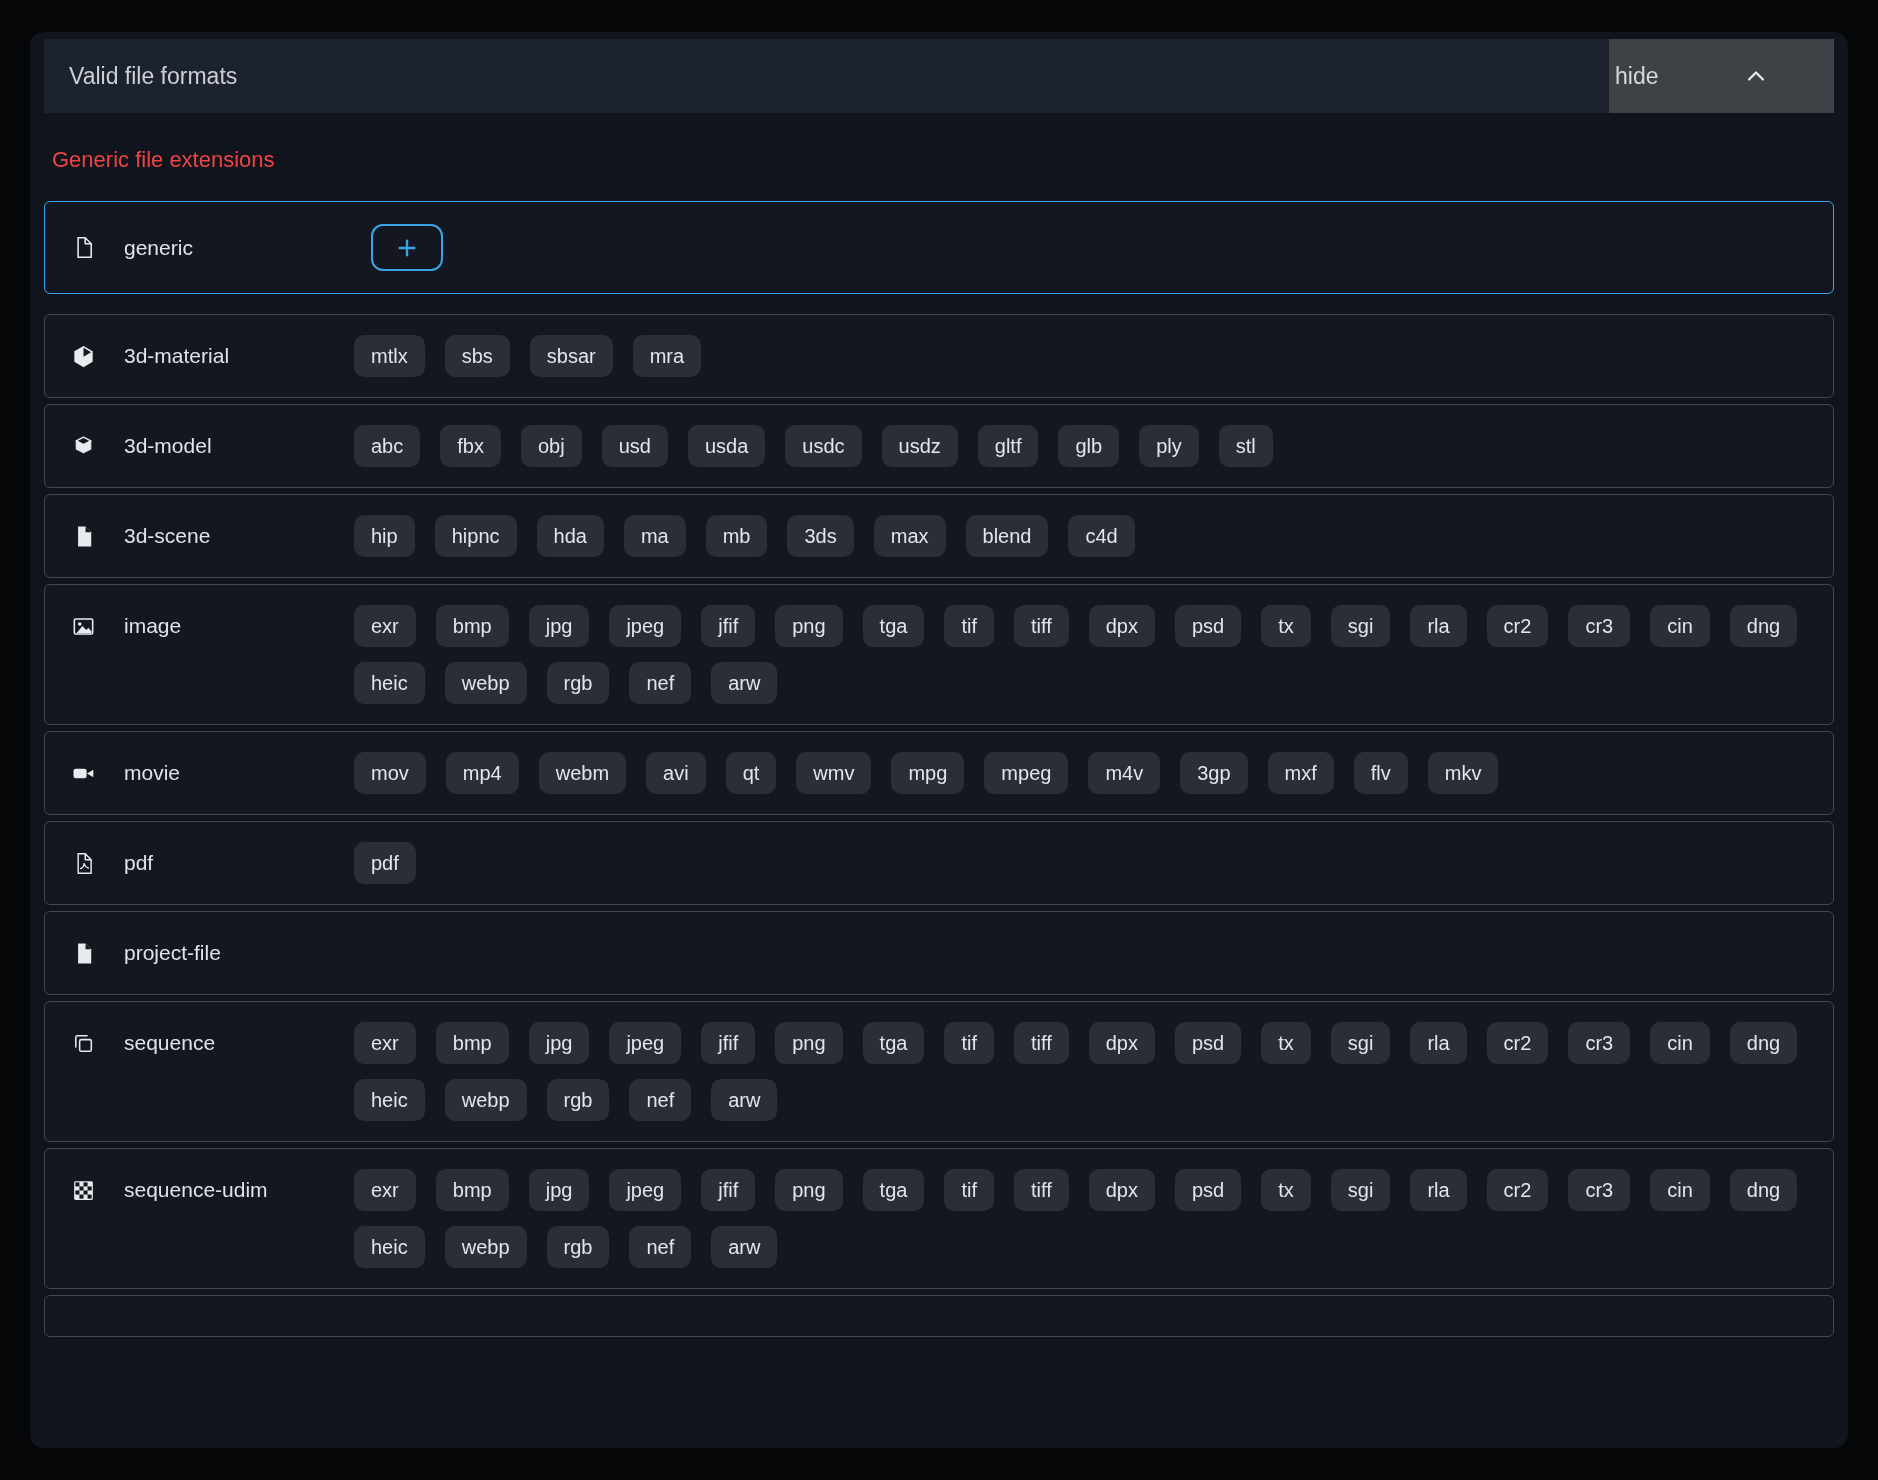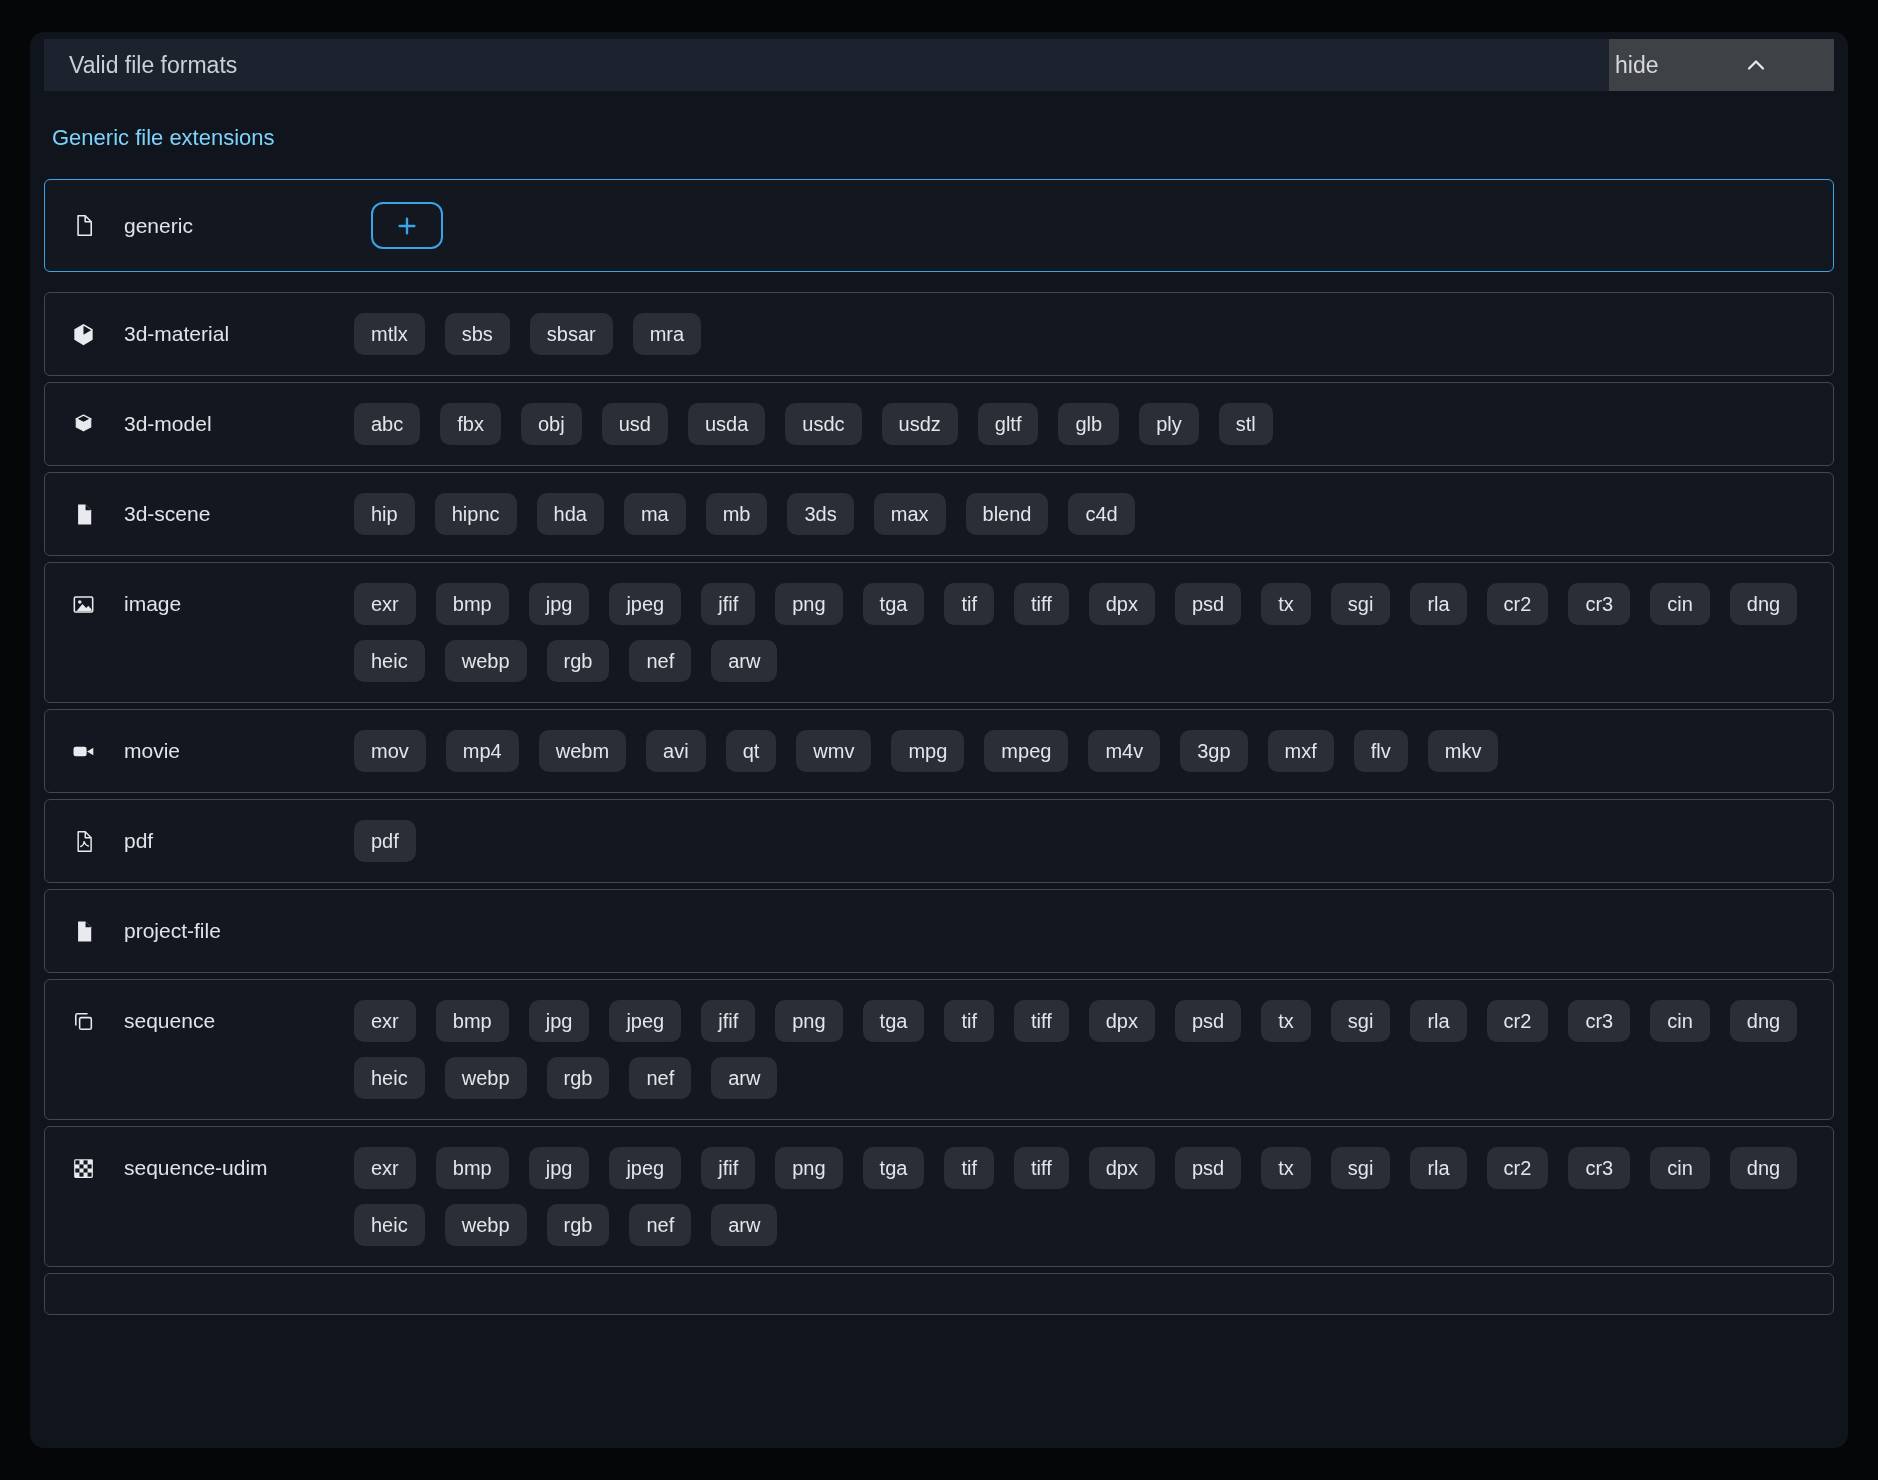--- a/index.html
+++ b/index.html
@@ -6,33 +6,33 @@
   .stage {
     position:relative; width:1878px; height:1480px; overflow:hidden;
     background:#050608; font-family:"Liberation Sans", sans-serif;
     -webkit-font-smoothing:antialiased;
   }
   .panel {
     position:absolute; left:30px; top:32px; width:1818px; height:1416px;
     background:var(--panel-bg,#10141c); border-radius:14px; overflow:hidden;
   }
   .header {
-    margin:7px 14px 0; height:52px; display:flex; overflow:hidden;
+    margin:7px 14px 0; height:74px; display:flex; overflow:hidden;
   }
   .header-title {
     flex:1; display:flex; align-items:center; padding-left:25px;
     background:var(--header-bg,#1c222e); font-size:23px; color:#ccd0d6;
   }
   .hide-btn {
     width:225px; flex:none; background:var(--hide-button-bg,#3e4247);
     border:none; outline:none; display:flex; align-items:center; justify-content:flex-start;
     gap:86px; color:#d6d8db; font-size:23px; font-family:inherit; cursor:pointer;
   }
   .chev { width:24px; height:24px; color:#e8eaed; }
-  .section-label { margin:34px 0 0 22px; font-size:22px; color:#7dd3fc; }
+  .section-label { margin:34px 0 0 22px; font-size:22px; color:#ef4444; }
   .generic-card {
     margin:28px 14px 0; height:93px; box-sizing:border-box;
     border:1px solid var(--accent-blue,#3aa4e8); border-radius:6px;
     background:var(--row-bg,#13171f); display:flex; align-items:center; padding-left:26px;
   }
   .row-left { display:flex; align-items:center; gap:28px; width:283px; flex:none; height:42px; }
   .row-label { font-size:21px; color:#e0e3e7; white-space:nowrap; }
   .icon { width:25px; height:25px; flex:none; display:block; }
   .add-btn {
     width:72px; height:47px; margin-left:17px; flex:none;

